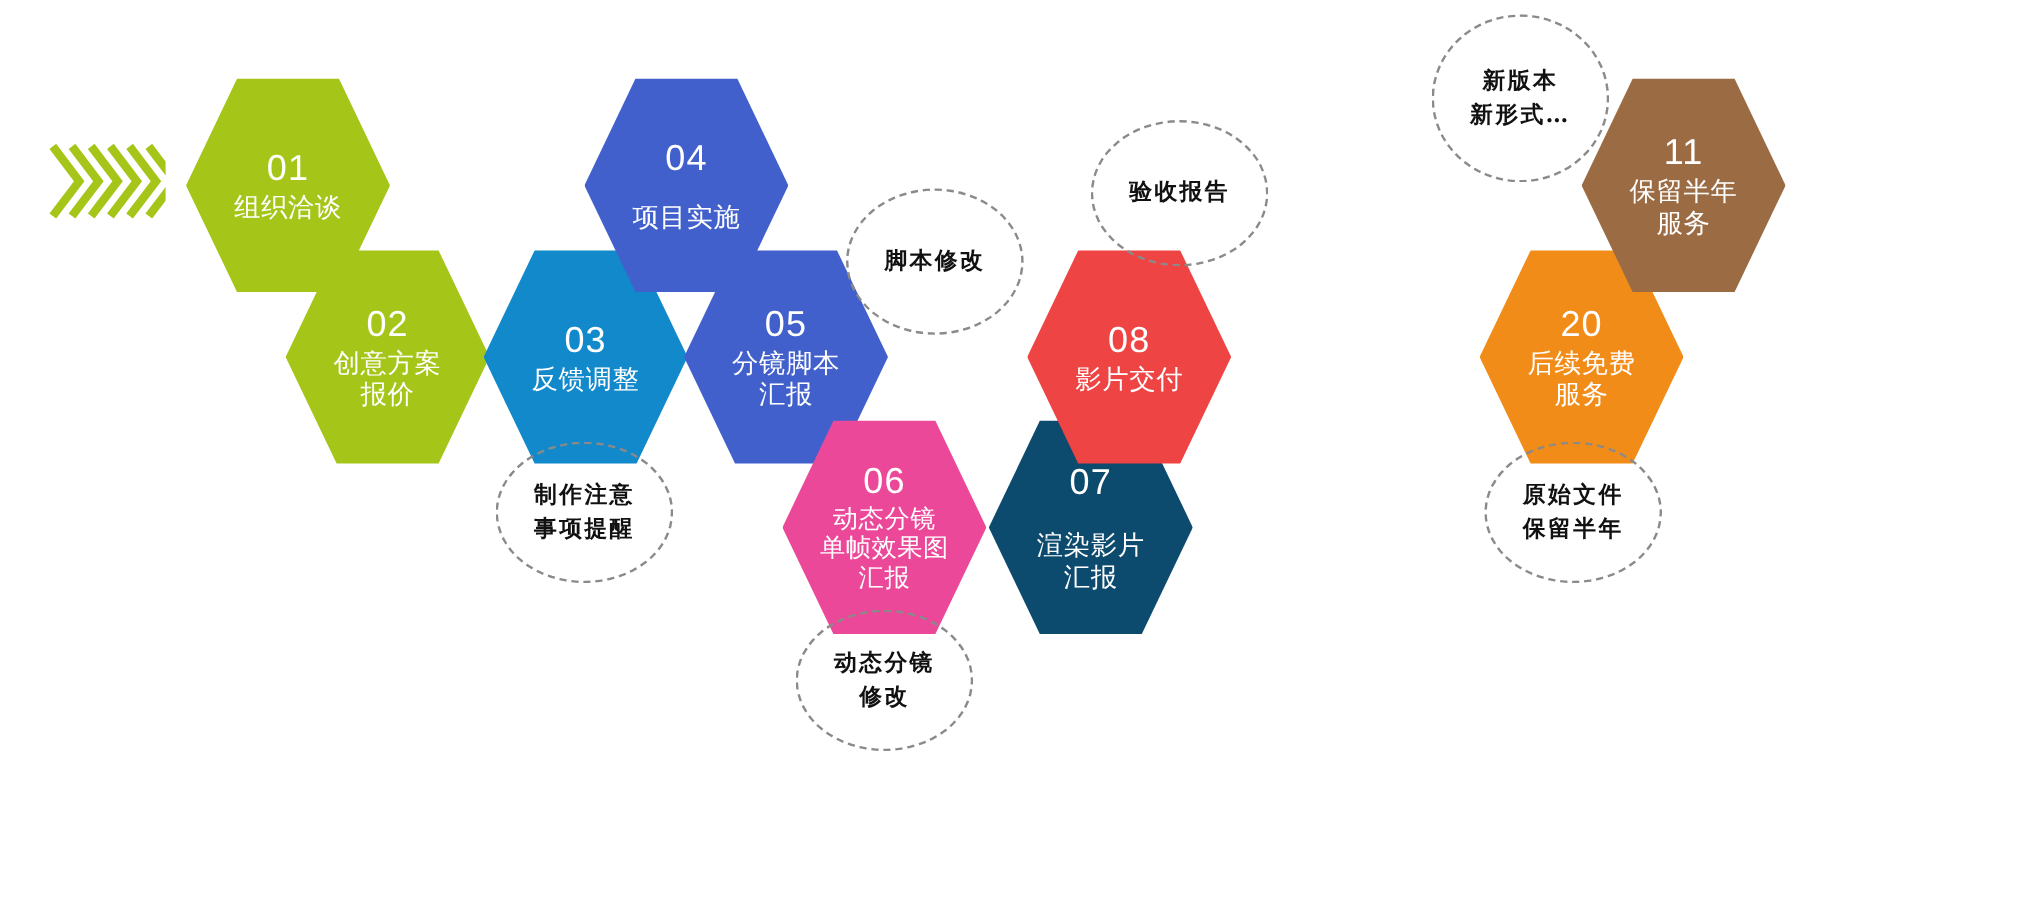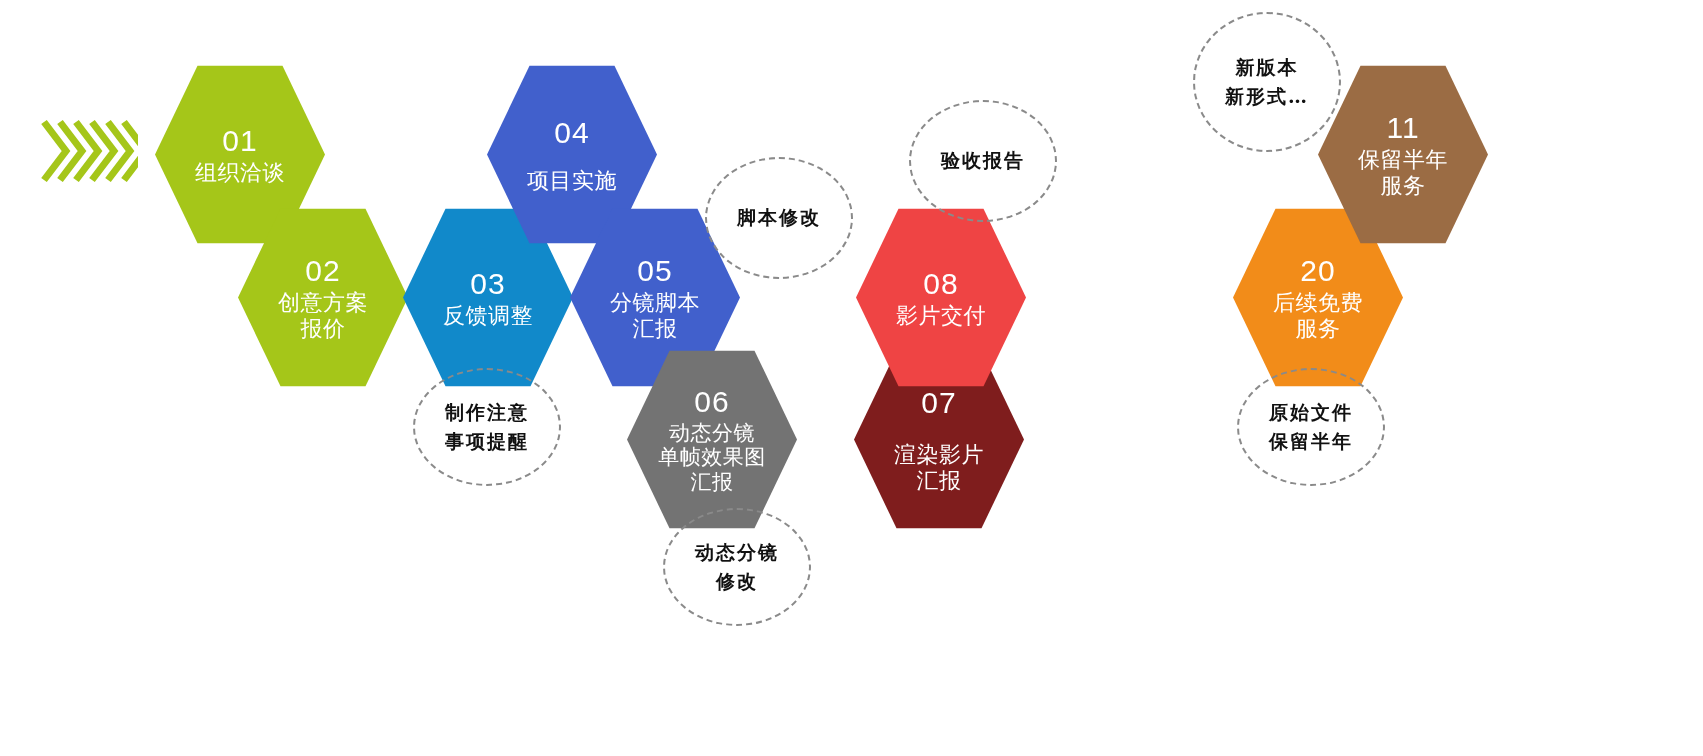--- a/index.html
+++ b/index.html
@@ -96,28 +96,28 @@
     <span class="num">04</span>
     <span class="label">项目实施</span>
   </div>
 
   <div class="hex" style="left:570px;top:205px;width:170px;height:185px;background:#4160CC;">
     <span class="num">05</span>
     <span class="label">分镜脚本
 汇报</span>
   </div>
 
-  <div class="hex small" style="left:627px;top:347px;width:170px;height:185px;background:#737373;">
+  <div class="hex small" style="left:652px;top:347px;width:170px;height:185px;background:#ec4899;">
     <span class="num">06</span>
     <span class="label">动态分镜
 单帧效果图
 汇报</span>
   </div>
 
-  <div class="hex" style="left:854px;top:347px;width:170px;height:185px;background:#7f1d1d;gap:20px;">
+  <div class="hex" style="left:824px;top:347px;width:170px;height:185px;background:#0c4a6e;gap:20px;">
     <span class="num">07</span>
     <span class="label">渲染影片
 汇报</span>
   </div>
 
   <div class="hex" style="left:856px;top:205px;width:170px;height:185px;background:#ef4444;">
     <span class="num">08</span>
     <span class="label">影片交付</span>
   </div>
 

